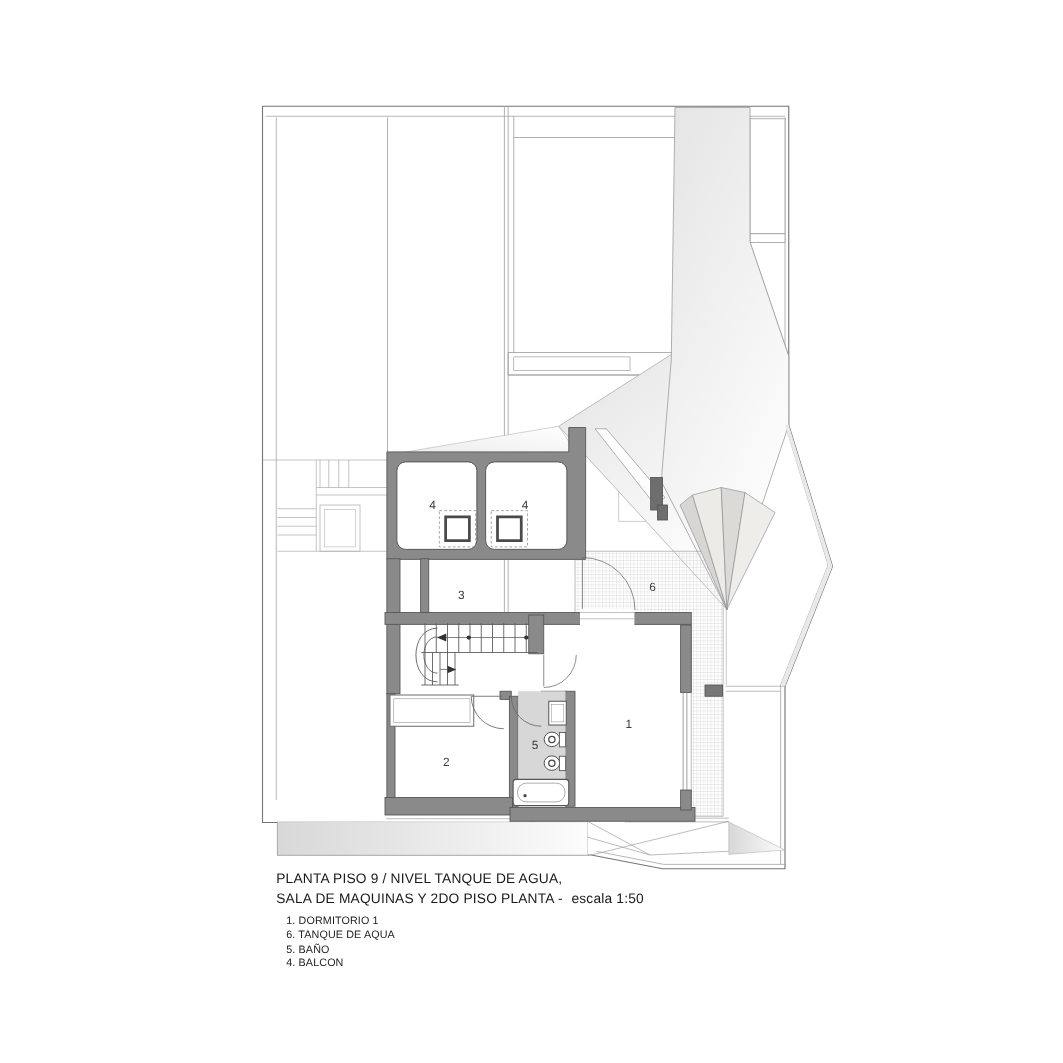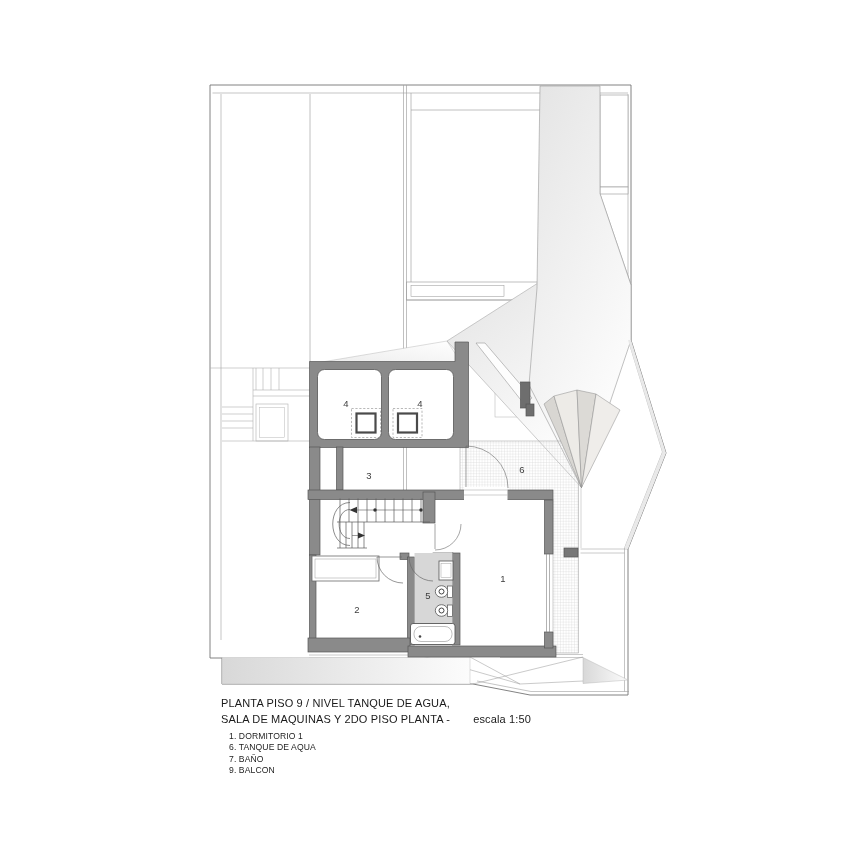--- a/index.html
+++ b/index.html
@@ -1,21 +1,21 @@
 <!DOCTYPE html>
 <html><head>
 <meta charset="utf-8">
 <style>
   html,body{margin:0;padding:0;background:#fff;}
   .canvas{position:relative;width:850px;height:850px;background:#ffffff;overflow:hidden;
           font-family:"Liberation Sans", sans-serif;}
   .plan-svg{position:absolute;left:0;top:0;}
   .title-block{position:absolute;left:209px;top:695px;color:#161616;}
   .title-line{font-size:11px;line-height:16px;letter-spacing:.15px;color:#1a1a1a;padding-left:12px;}
-  .title-line .scale{margin-left:23px;}
+  .title-line .scale{margin-left:7px;}
   .legend{margin-top:4px;margin-left:20px;}
   .legend-item{font-size:8.6px;line-height:11.4px;letter-spacing:.1px;color:#1d1d1d;}
   svg text{font-family:"Liberation Sans", sans-serif;}
 </style>
 </head>
 <body>
 
 <div class="canvas">
 
 <svg class="plan-svg" width="850" height="850" viewBox="0 0 850 850">
@@ -168,18 +168,18 @@
 </svg>
 
   <div class="title-block">
     <div class="title-line">PLANTA PISO 9 / NIVEL TANQUE DE AGUA,</div>
     <div class="title-line">
       <span>SALA DE MAQUINAS Y 2DO PISO PLANTA -</span><span class="scale">escala 1:50</span>
     </div>
     <div class="legend">
       <div class="legend-item">1. DORMITORIO 1</div>
       <div class="legend-item">6. TANQUE DE AQUA</div>
-      <div class="legend-item">7. BAÑO</div>
-      <div class="legend-item">9. BALCON</div>
+      <div class="legend-item">5. BAÑO</div>
+      <div class="legend-item">4. BALCON</div>
     </div>
   </div>
 
 </div>
 
 </body></html>

